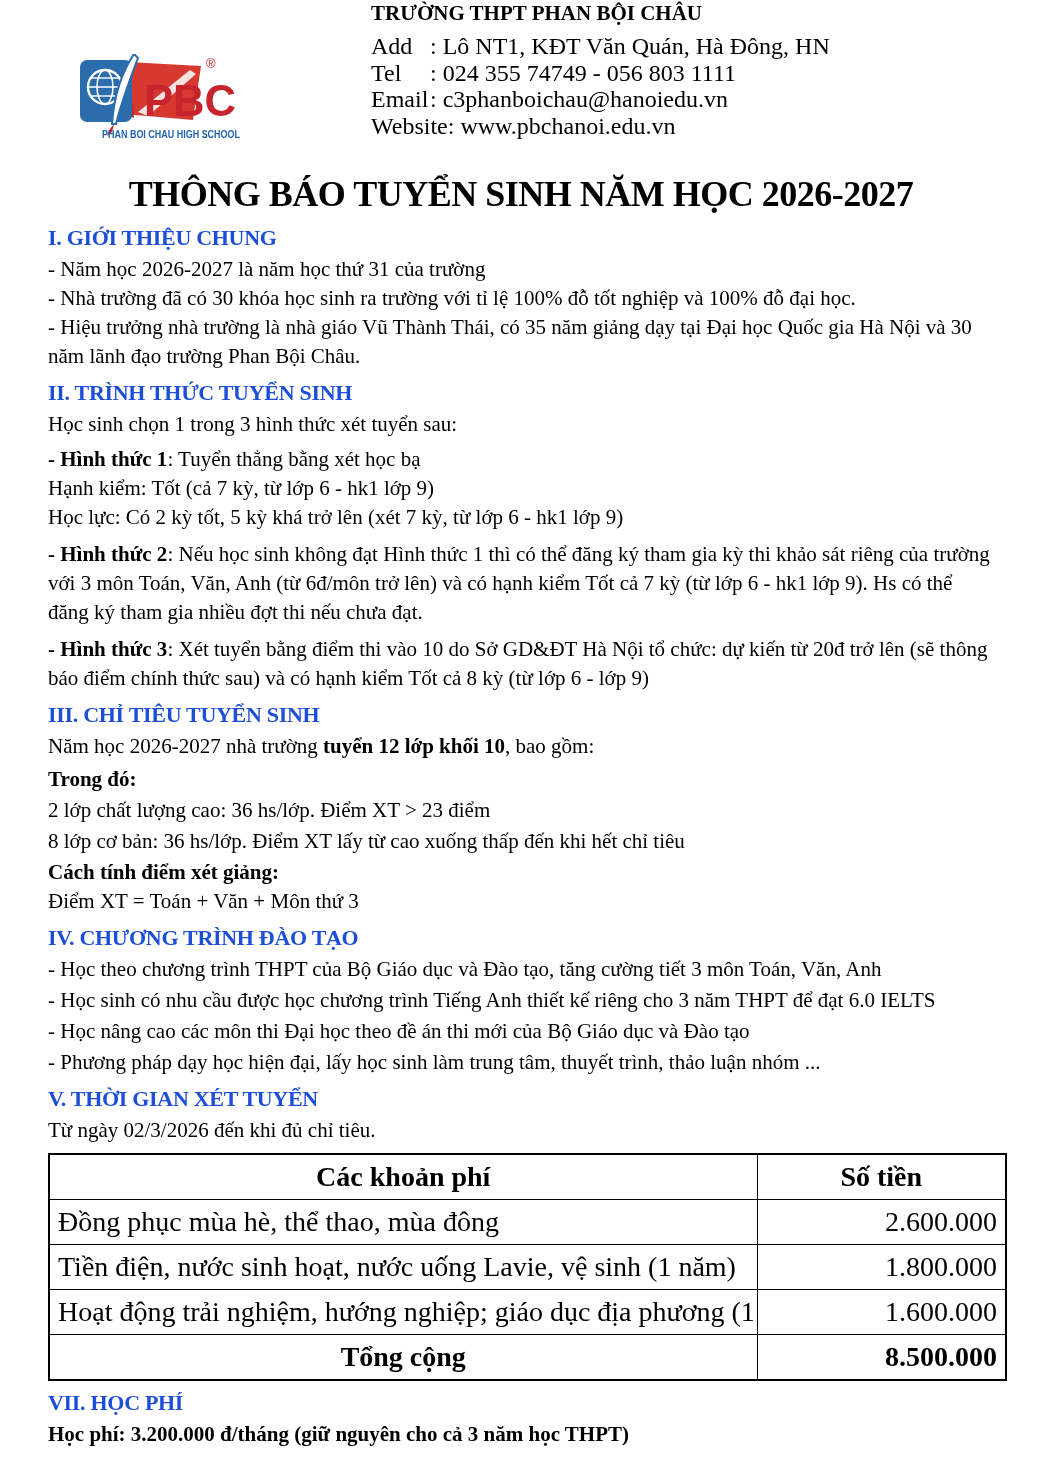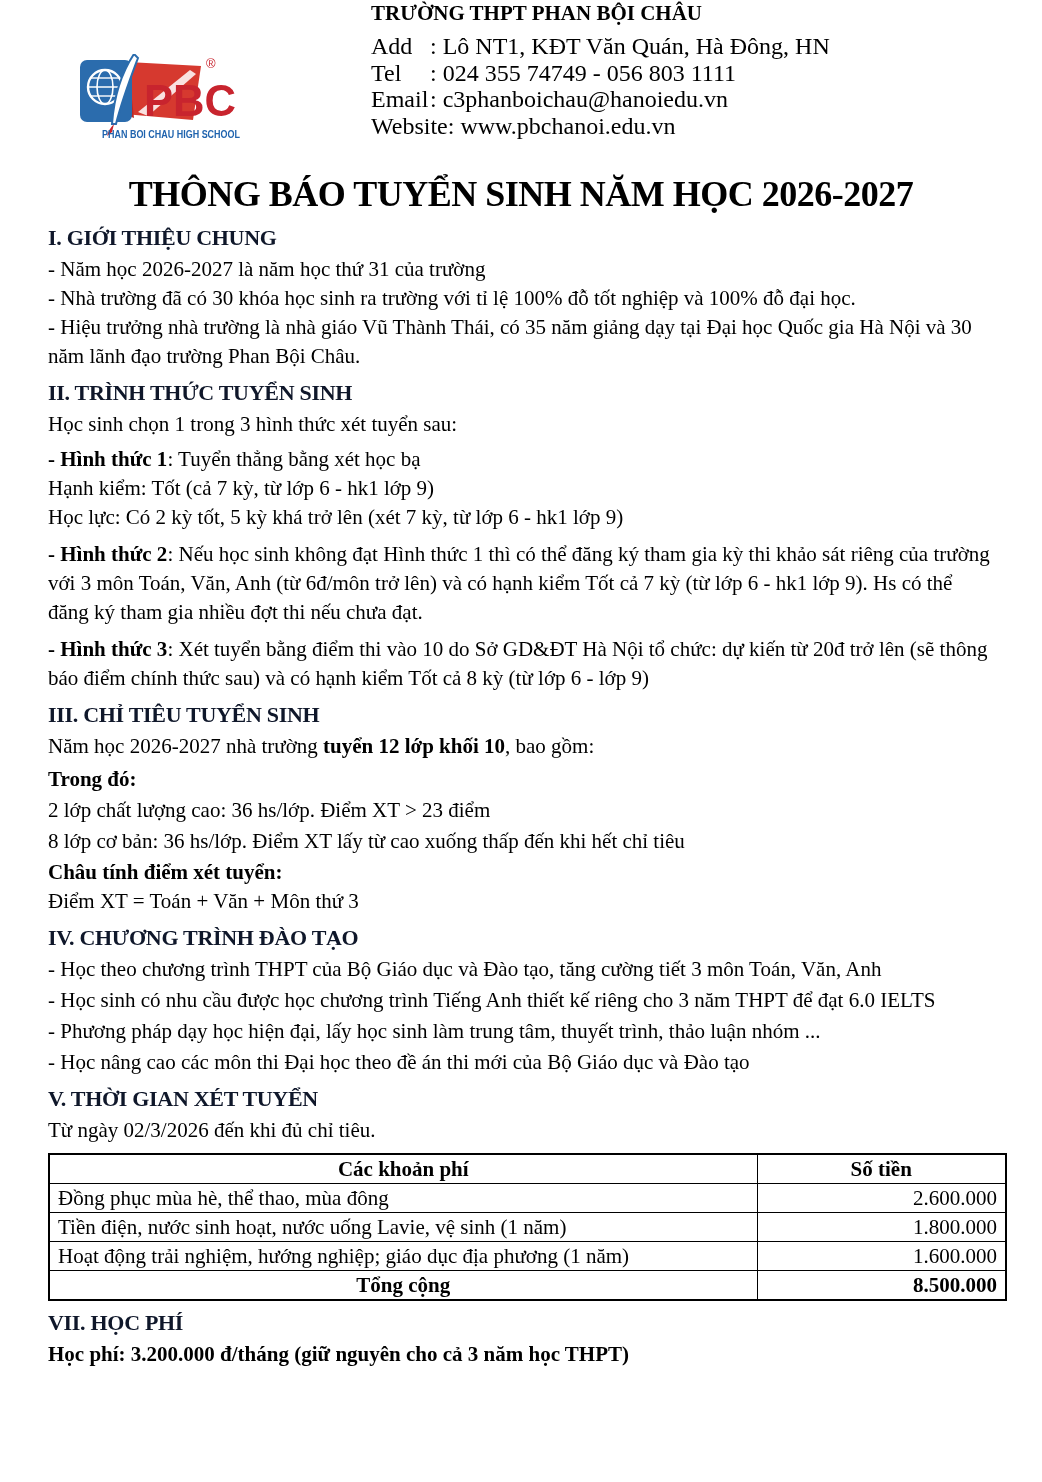--- a/index.html
+++ b/index.html
@@ -21,43 +21,43 @@
   
   .doc-title {
     margin:12px 0 0 0; padding:0;
     text-align:center;
     font-size:36px; line-height:44px; font-weight:700;
     letter-spacing:-0.5px;
   }
   
   .content { padding:0 46px 0 48px; font-size:21px; }
   h2.sec {
-    color:#0f172a; font-weight:700;
+    color:#1d4ed8; font-weight:700;
     font-size:22px; line-height:27px;
     margin:8px 0 4px 0; padding:0;
     letter-spacing:-0.3px;
   }
   .content p { margin:0; padding:0; line-height:29px; }
   .mt2 { margin-top:2px !important; }
   .mt4 { margin-top:4px !important; }
   .mt6 { margin-top:6px !important; }
   .mt8 { margin-top:8px !important; }
   .sub { padding-left:28px; }
   .b { font-weight:700; }
   
   table.fees {
     width:957px; margin-top:8px;
     border-collapse:collapse;
     border:2.5px solid #000;
     table-layout:fixed;
   }
   table.fees th, table.fees td {
     border:1.8px solid #000;
-    font-size:21px; line-height:24px;
-    padding:2px 8px;
+    font-size:28px; line-height:24px;
+    padding:10px 8px;
     height:24px;
     overflow:hidden; white-space:nowrap;
   }
   table.fees th { font-weight:700; text-align:center; }
   td.amount { text-align:right; padding-right:11px; }
   td.total-label { text-align:center; font-weight:700; }
   td.total-amount { text-align:right; padding-right:11px; font-weight:700;margin-left:24px; }
   
   .logo svg { display:block; }
 </style>
@@ -129,28 +129,28 @@
     <p class="sub">Hạnh kiểm: Tốt (cả 7 kỳ, từ lớp 6 - hk1 lớp 9)</p>
     <p class="sub">Học lực: Có 2 kỳ tốt, 5 kỳ khá trở lên (xét 7 kỳ, từ lớp 6 - hk1 lớp 9)</p>
     <p class="mt8"><span class="b">- Hình thức 2</span><span>: Nếu học sinh không đạt Hình thức 1 thì có thể đăng ký tham gia kỳ thi khảo sát riêng của trường với 3 môn Toán, Văn, Anh (từ 6đ/môn trở lên) và có hạnh kiểm Tốt cả 7 kỳ (từ lớp 6 - hk1 lớp 9). Hs có thể đăng ký tham gia nhiều đợt thi nếu chưa đạt.</span></p>
     <p class="mt8"><span class="b">- Hình thức 3</span><span>: Xét tuyển bằng điểm thi vào 10 do Sở GD&amp;ĐT Hà Nội tổ chức: dự kiến từ 20đ trở lên (sẽ thông báo điểm chính thức sau) và có hạnh kiểm Tốt cả 8 kỳ (từ lớp 6 - lớp 9)</span></p>
 
     <h2 class="sec">III. CHỈ TIÊU TUYỂN SINH</h2>
     <p><span>Năm học 2026-2027 nhà trường </span><span class="b">tuyển 12 lớp khối 10</span><span>, bao gồm:</span></p>
     <p class="b mt4">Trong đó:</p>
     <p class="mt2">2 lớp chất lượng cao: 36 hs/lớp. Điểm XT &gt; 23 điểm</p>
     <p class="mt2">8 lớp cơ bản: 36 hs/lớp. Điểm XT lấy từ cao xuống thấp đến khi hết chỉ tiêu</p>
-    <p class="b mt2">Châu tính điểm xét tuyển:</p>
+    <p class="b mt2">Cách tính điểm xét giảng:</p>
     <p>Điểm XT = Toán + Văn + Môn thứ 3</p>
 
     <h2 class="sec">IV. CHƯƠNG TRÌNH ĐÀO TẠO</h2>
     <p class="mt2">- Học theo chương trình THPT của Bộ Giáo dục và Đào tạo, tăng cường tiết 3 môn Toán, Văn, Anh</p>
     <p class="mt2">- Học sinh có nhu cầu được học chương trình Tiếng Anh thiết kế riêng cho 3 năm THPT để đạt 6.0 IELTS</p>
+    <p class="mt2">- Học nâng cao các môn thi Đại học theo đề án thi mới của Bộ Giáo dục và Đào tạo</p>
     <p class="mt2">- Phương pháp dạy học hiện đại, lấy học sinh làm trung tâm, thuyết trình, thảo luận nhóm ...</p>
-    <p class="mt2">- Học nâng cao các môn thi Đại học theo đề án thi mới của Bộ Giáo dục và Đào tạo</p>
 
     <h2 class="sec">V. THỜI GIAN XÉT TUYỂN</h2>
     <p>Từ ngày 02/3/2026 đến khi đủ chỉ tiêu.</p>
 
     <table class="fees">
       <colgroup>
           <col style="width:708px">
           <col style="width:249px">
         </colgroup>
       <thead>

